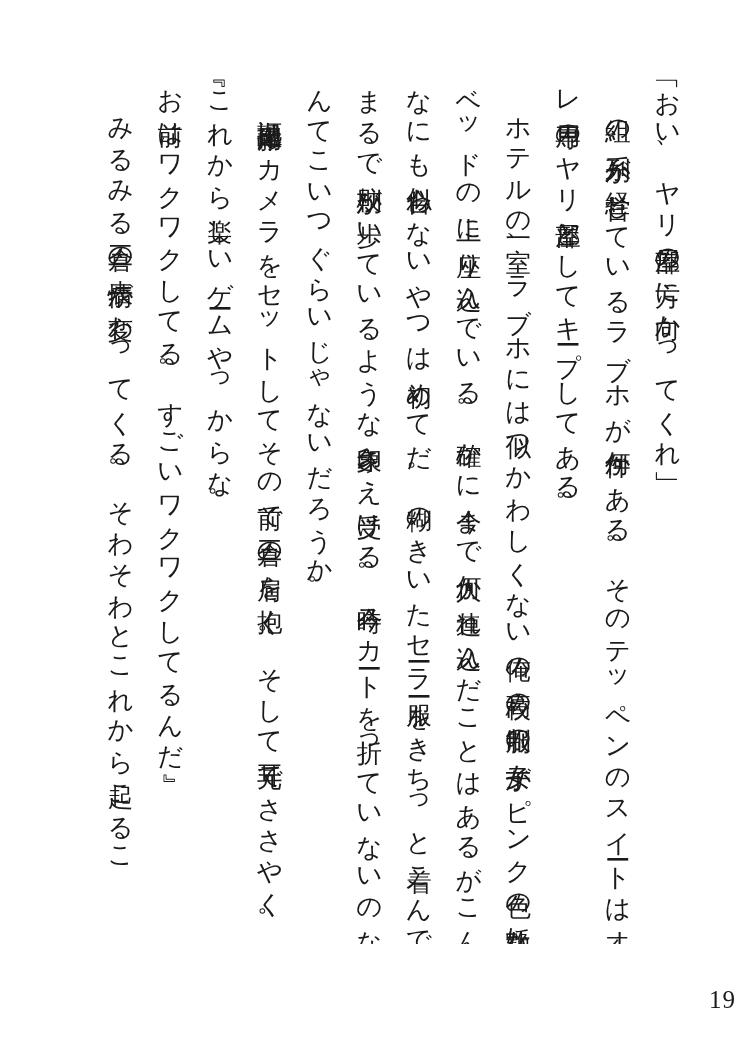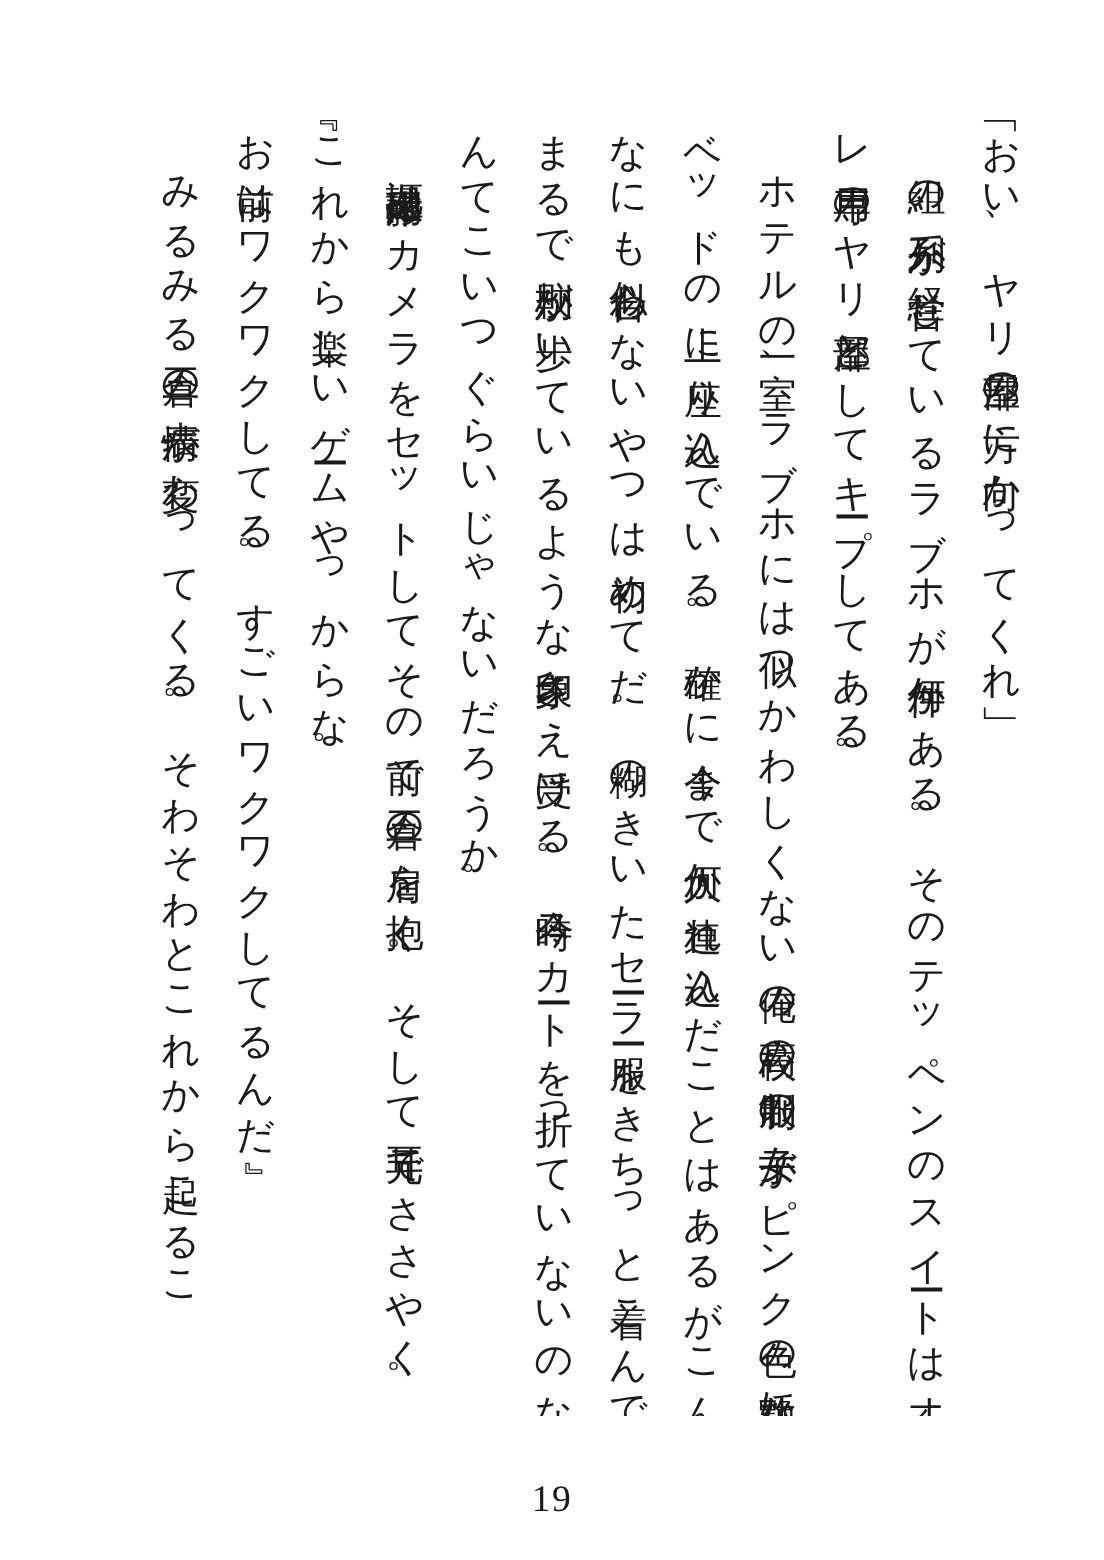--- a/index.html
+++ b/index.html
@@ -39,21 +39,21 @@
     text-justify: inter-character;
     overflow: hidden;
     white-space: pre-wrap;
     font-weight: 400;
   }
   .page-number {
     position: absolute;
     bottom: 26px;
     left: 0;
     width: 736px;
-    text-align: center;
+    text-align: right;
     font-size: 25px;
     font-family: "Liberation Serif", "DejaVu Serif", serif;
     color: #1a1a1a;
     letter-spacing: 1px;
   }
 </style>
 </head>
 <body>
 
 <div class="page">

